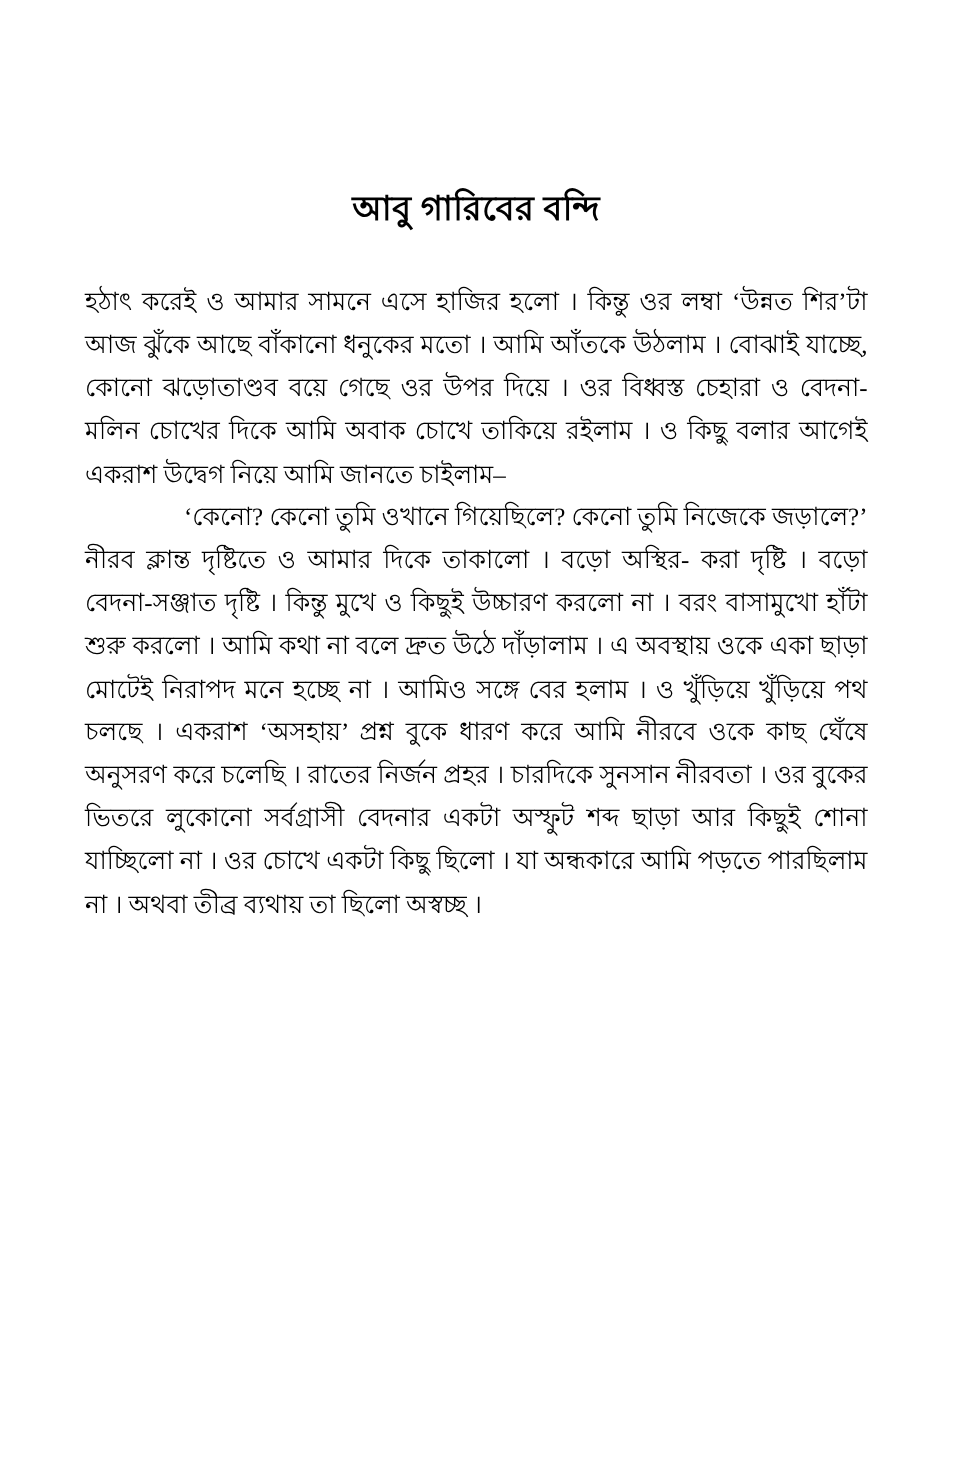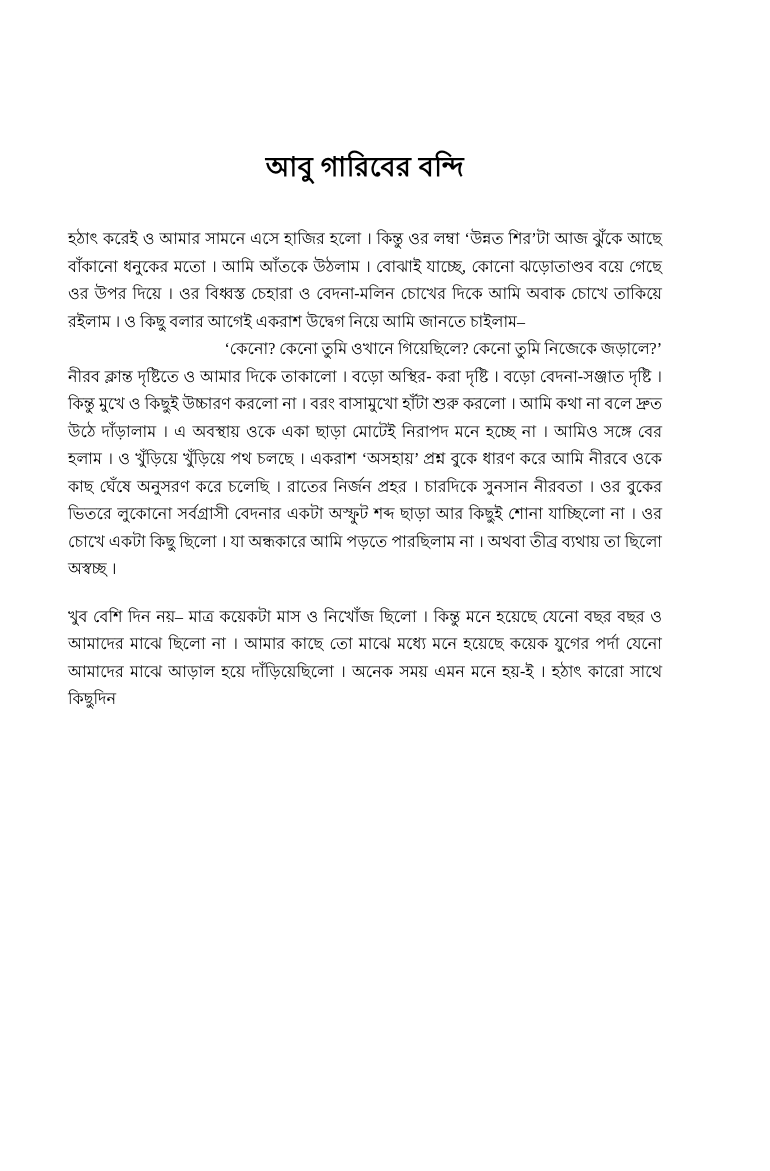--- a/index.html
+++ b/index.html
@@ -12,34 +12,34 @@
     height: 1171px;
     font-family: "Liberation Serif", "DejaVu Serif", serif;
     color: #000000;
     overflow: hidden;
   }
   .page {
     position: relative;
     width: 770px;
     height: 1171px;
     box-sizing: border-box;
-    padding: 150px 108px 0 68px;
+    padding: 150px 76px 0 68px;
     background: #ffffff;
   }
   .doc-title {
     text-align: center;
     font-size: 27px;
     font-weight: bold;
     letter-spacing: 0.5px;
     margin: 0 0 40px 0;
     line-height: 1.3;
   }
   .body-text p {
     margin: 0;
-    font-size: 16px;
+    font-size: 20px;
     line-height: 1.72;
     text-align: justify;
     text-justify: inter-word;
   }
   .body-text p.gap-before {
     margin-top: 20px;
   }
   .body-text p.quote-line {
     text-align: right;
   }
@@ -48,16 +48,15 @@
 <body>
 
 <div class="page">
 
   <h1 class="doc-title">আবু গারিবের বন্দি</h1>
 
   <div class="body-text">
     <p>হঠাৎ করেই ও আমার সামনে এসে হাজির হলো । কিন্তু ওর লম্বা ‘উন্নত শির’টা আজ ঝুঁকে আছে বাঁকানো ধনুকের মতো । আমি আঁতকে উঠলাম । বোঝাই যাচ্ছে, কোনো ঝড়ো‌তাণ্ডব বয়ে গেছে ওর উপর দিয়ে । ওর বিধ্বস্ত চেহারা ও বেদনা-মলিন চোখের দিকে আমি অবাক চোখে তাকিয়ে রইলাম । ও কিছু বলার আগেই একরাশ উদ্বেগ নিয়ে আমি জানতে চাইলাম–</p>
     <p class="quote-line">‘কেনো? কেনো তুমি ওখানে গিয়েছিলে? কেনো তুমি নিজেকে জড়ালে?’</p>
     <p>নীরব ক্লান্ত দৃষ্টিতে ও আমার দিকে তাকালো । বড়ো অস্থির- করা দৃষ্টি । বড়ো বেদনা-সঞ্জাত দৃষ্টি । কিন্তু মুখে ও কিছুই উচ্চারণ করলো না । বরং বাসামুখো হাঁটা শুরু করলো । আমি কথা না বলে দ্রুত উঠে দাঁড়ালাম । এ অবস্থায় ওকে একা ছাড়া মোটেই নিরাপদ মনে হচ্ছে না । আমিও সঙ্গে বের হলাম । ও খুঁড়িয়ে খুঁড়িয়ে পথ চলছে । একরাশ ‘অসহায়’ প্রশ্ন বুকে ধারণ করে আমি নীরবে ওকে কাছ ঘেঁষে অনুসরণ করে চলেছি । রাতের নির্জন প্রহর । চারদিকে সুনসান নীরবতা । ওর বুকের ভিতরে লুকোনো সর্বগ্রাসী বেদনার একটা অস্ফুট শব্দ ছাড়া আর কিছুই শোনা যাচ্ছিলো না । ওর চোখে একটা কিছু ছিলো । যা অন্ধকারে আমি পড়তে পারছিলাম না । অথবা তীব্র ব্যথায় তা ছিলো অস্বচ্ছ ।</p>
-    <p class="gap-before">খুব বেশি দিন নয়– মাত্র কয়েকটা মাস ও নিখোঁজ ছিলো । কিন্তু মনে হয়েছে যেনো বছর বছর ও আমাদের মাঝে ছিলো না । আমার কাছে তো মাঝে মধ্যে মনে হয়েছে কয়েক যুগের পর্দা যেনো আমাদের মাঝে আড়াল হয়ে দাঁড়িয়েছিলো । অনেক সময় এমন মনে হয়-ই । হঠাৎ কারো সাথে কিছুদিন</p>
   </div>
 
 </div>
 
 </body></html>

